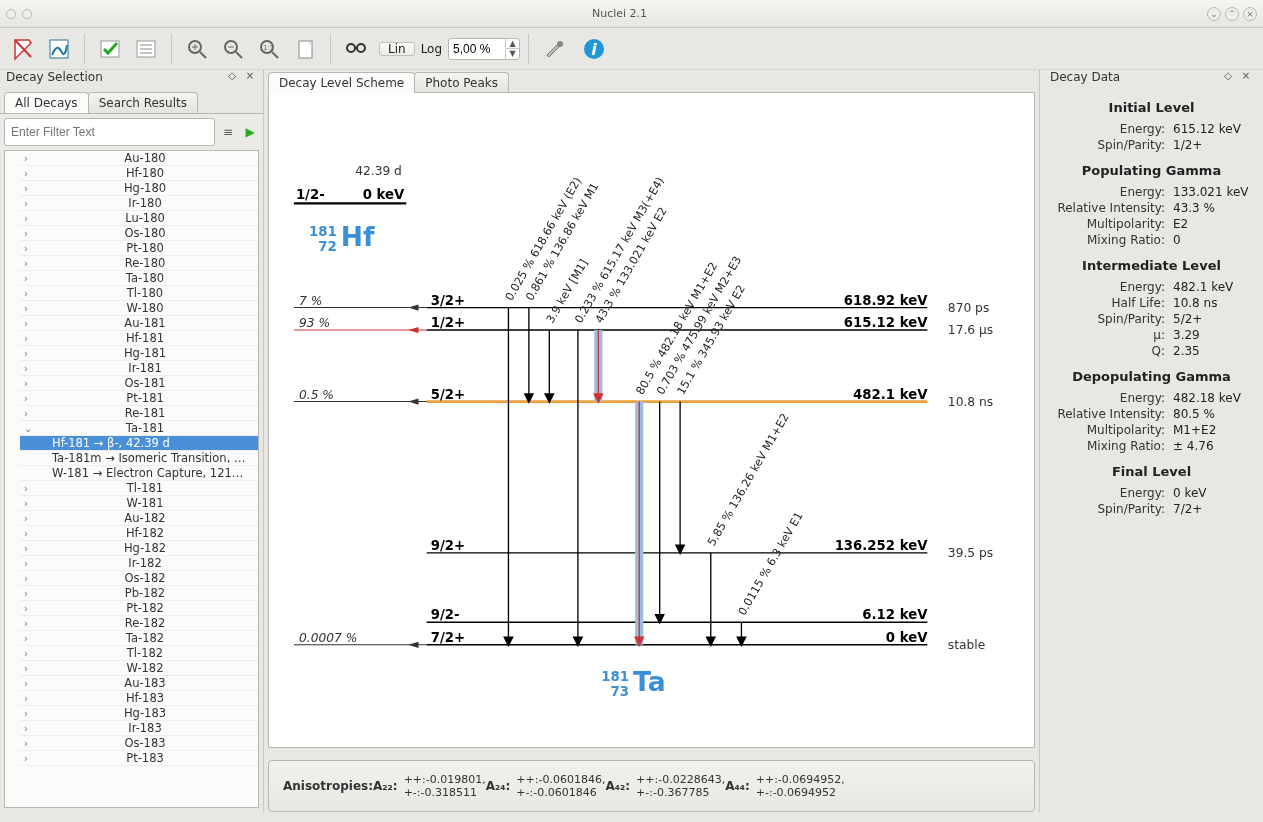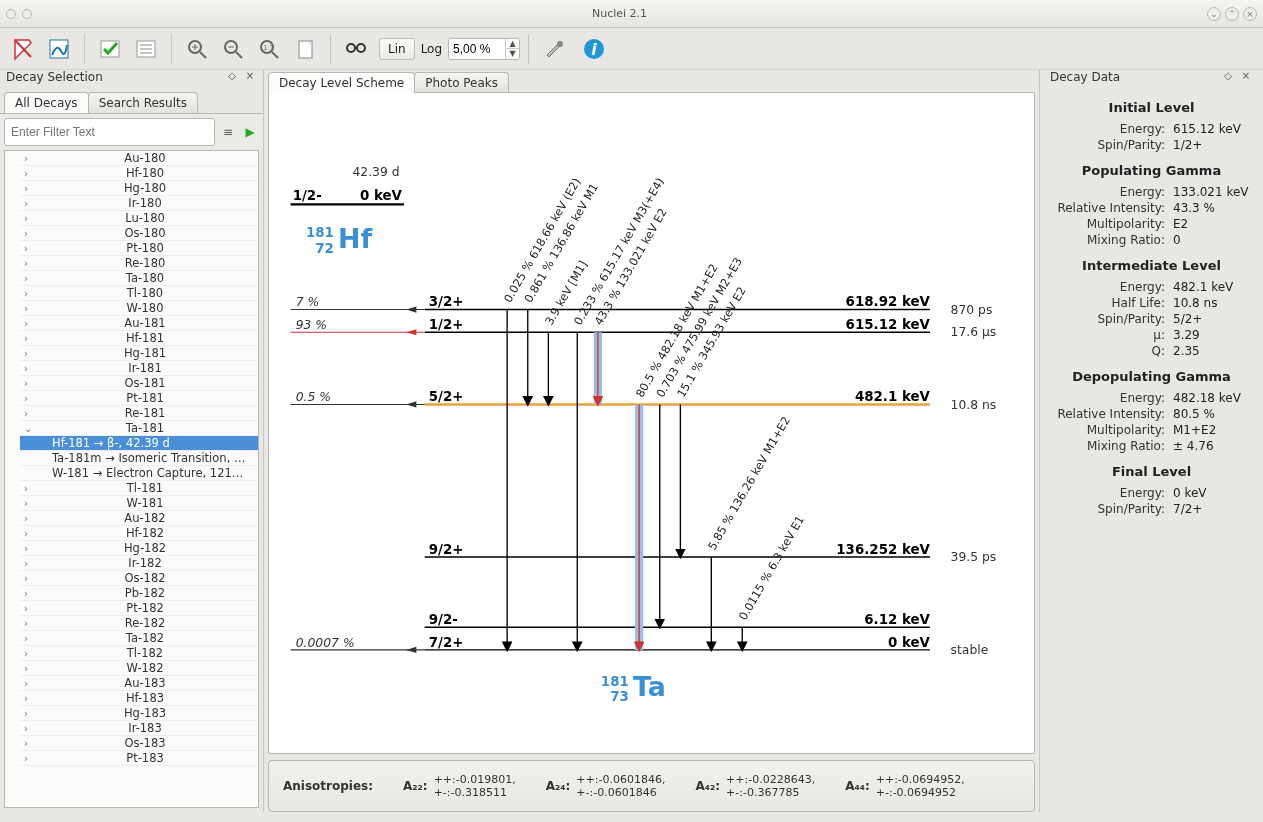--- a/index.html
+++ b/index.html
@@ -11,21 +11,21 @@
 .titlebar .wm-dot { width:10px; height:10px; border:1px solid #b8b7b3; border-radius:50%; background:#efeeea; }
 .titlebar .title { flex:1; text-align:center; color:#555; }
 .titlebar .wm-right { display:flex; gap:4px; }
 .titlebar .wm-btn { width:14px; height:14px; border:1px solid #b8b7b3; border-radius:50%; background:#efeeea; display:flex; align-items:center; justify-content:center; font-size:9px; color:#777; }
 
 
 .toolbar { height: 42px; background:#e8e7e3; display:flex; align-items:center; padding:2px 6px; gap:6px; border-bottom:1px solid #d6d5d1; }
 .tb-group { display:flex; gap:2px; align-items:center; }
 .tb-btn { width:34px; height:34px; display:flex; align-items:center; justify-content:center; border:1px solid transparent; border-radius:3px; cursor:pointer; }
 .tb-sep { width:1px; height:30px; background:#c9c8c4; margin:0 2px; }
-.tb-text-btn { padding:2px 8px; border:1px solid #c0bfbb; border-radius:3px; background:linear-gradient(#fbfbf9,#eceae6); cursor:pointer; font-size:12px; height:22px; display:flex; align-items:center;}
+.tb-text-btn { padding:2px 8px; border:1px solid #c0bfbb; border-radius:3px; background:linear-gradient(#fbfbf9,#eceae6); cursor:pointer; font-size:12px; height:14px; display:flex; align-items:center;}
 .tb-spin { display:flex; align-items:center; border:1px solid #b7b6b2; border-radius:3px; background:#fff; height:22px; }
 .tb-spin input { border:none; width:56px; padding:1px 4px; font-size:12px; outline:none; }
 .tb-spin .spin-arrows { width:14px; display:flex; flex-direction:column; }
 .tb-spin .spin-arrows span { height:10px; font-size:8px; text-align:center; line-height:10px; color:#555; cursor:pointer; border-left:1px solid #c9c8c4;}
 .tb-spin .spin-arrows span:first-child{border-bottom:1px solid #c9c8c4;}
 
 
 .main { display:flex; height:742px; }
 .panel-title { height:20px; display:flex; align-items:flex-start; padding:0 6px; font-size:12px; color:#333; gap:4px;}
 .panel-title span.t { flex:1; }
@@ -47,21 +47,21 @@
 .tree-row.expanded .exp::before { content:"⌄"; }
 .tree-row:not(.expanded):not(.child) .exp::before { content:"›"; }
 .tree-row.selected { background:#4a90d9; color:#fff; }
 .tree-row.selected .lbl { color:#fff; }
 
 
 .center { flex:1; display:flex; flex-direction:column; padding:0 4px; }
 .center .tabs { padding:2px 0 0;text-align:right; }
 .scheme-wrap { flex:1; background:#fff; border:1px solid #b7b6b2; border-radius:2px; position:relative; overflow:hidden; margin-top:-1px;}
 svg.scheme { width:100%; height:100%; }
-.aniso { height:52px; margin-top:6px; border:1px solid #b7b6b2; border-radius:4px; background:linear-gradient(#f2f1ed,#e8e7e3); display:flex; align-items:center; padding:0 14px; gap:30px; font-size:12px; color:#333;}
+.aniso { height:52px; margin-top:12px; border:1px solid #b7b6b2; border-radius:4px; background:linear-gradient(#f2f1ed,#e8e7e3); display:flex; align-items:center; padding:0 14px; font-size:12px; color:#333;}
 .aniso b { font-weight:bold; }
 .aniso .acol { display:flex; gap:6px; align-items:center; }
 .aniso .aval { font-size:11px; line-height:13px; }
 
 
 .right { width:224px; border-left:1px solid #c9c8c4; background:#e8e7e3; display:flex; flex-direction:column; padding:0 4px 4px;}
 .right .section-title { text-align:center; font-weight:bold; font-size:13px; margin:10px 0 6px; color:#222; }
 .kv { display:flex; font-size:12px; padding:1px 0; }
 .kv .k { flex:1; text-align:right; padding-right:8px; color:#333; }
 .kv .v { width:86px; text-align:left; color:#222; }

